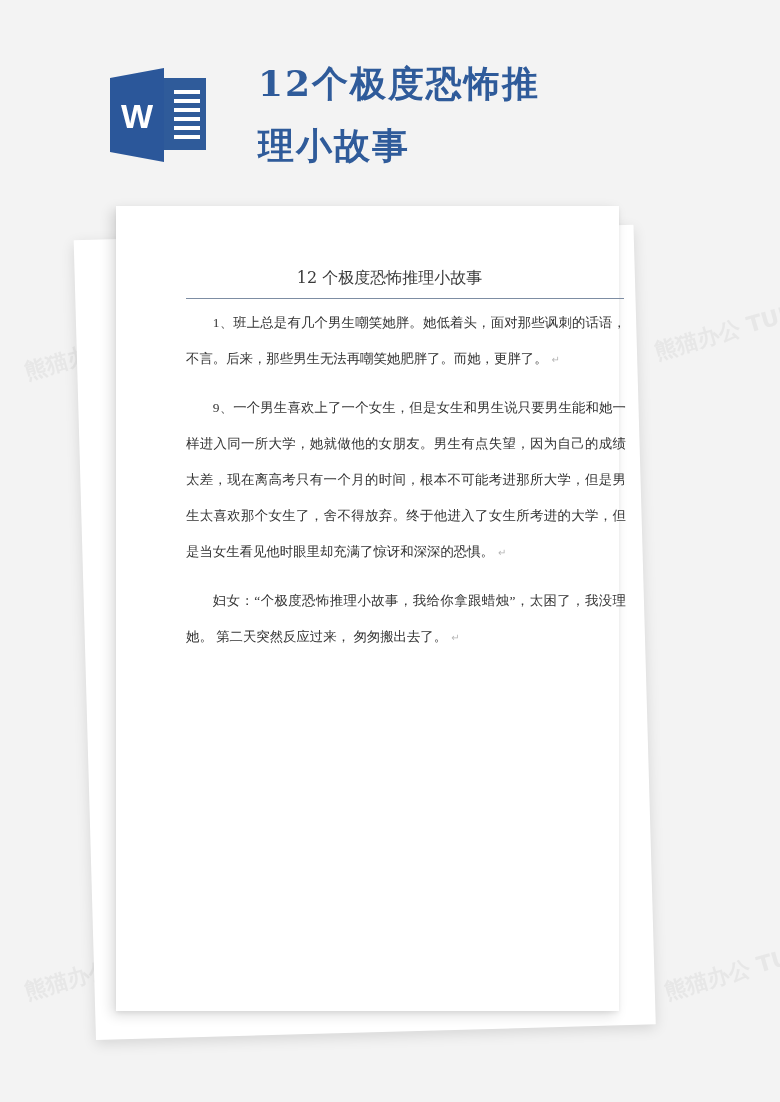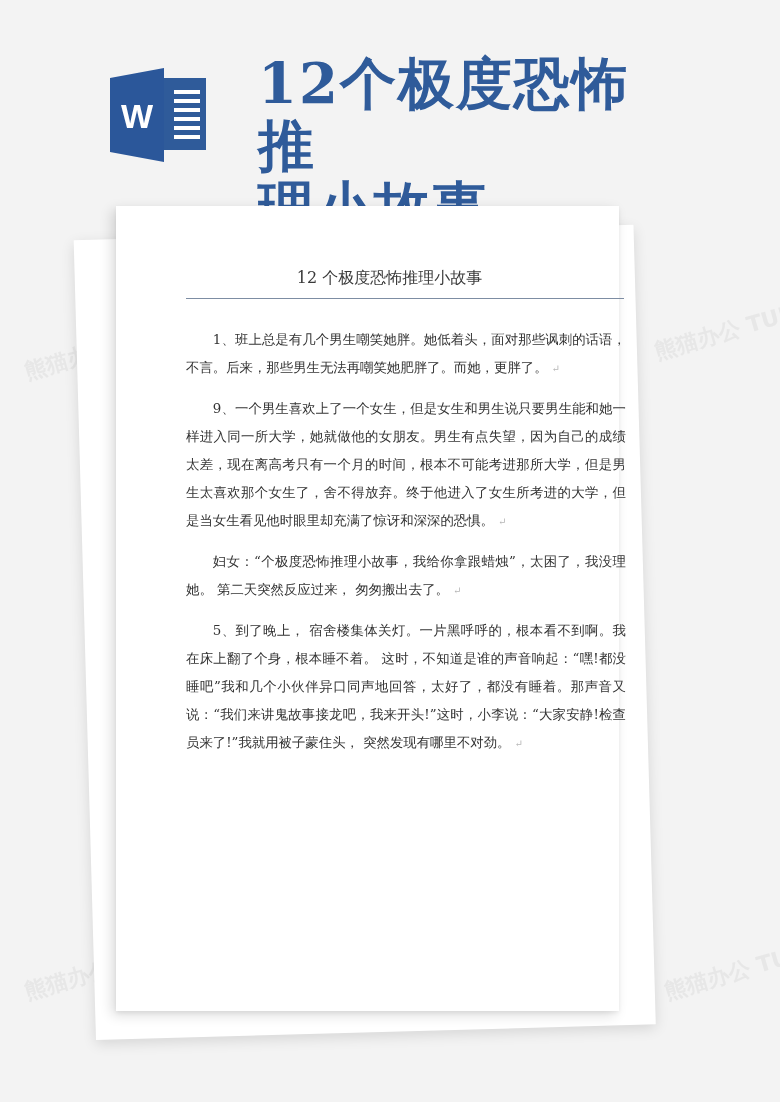--- a/index.html
+++ b/index.html
@@ -7,21 +7,21 @@
       width: 780px; height: 1102px;
       background: #f3f3f3;
       position: relative;
       overflow: hidden;
       font-family: "DejaVu Serif", "Liberation Serif", serif;
     }
     .banner { position: absolute; left: 0; top: 0; width: 780px; height: 200px; }
     .word-logo { position: absolute; left: 108px; top: 68px; width: 102px; height: 94px; }
     .banner-title {
       position: absolute; left: 258px; top: 52px; width: 400px;
-      color: #2f5b9a; font-weight: bold; font-size: 56px; line-height: 62px;
+      color: #2f5b9a; font-weight: bold; font-size: 36px; line-height: 62px;
       letter-spacing: 2px;
       font-family: "DejaVu Serif", "Liberation Serif", serif;
     }
     .sheet-back {
       position: absolute; left: 96px; top: 240px; width: 560px; height: 800px;
       background: #ffffff;
       box-shadow: 0 4px 14px rgba(0,0,0,0.12);
       transform: rotate(-1.6deg);
       transform-origin: left bottom;
     }
@@ -32,23 +32,24 @@
     }
     .doc-heading {
       position: absolute; left: 0; top: 62px; width: 547px;
       text-align: center; color: #3a3a3a; font-size: 16px;
     }
     .doc-rule {
       position: absolute; left: 70px; top: 92px; width: 438px; height: 1px;
       background: #7d8da3;
     }
     .doc-body {
-      position: absolute; left: 70px; top: 120px; width: 440px;
-      color: #333; font-size: 13.4px; line-height: 28px;
+      position: absolute; left: 70px; top: 99px; width: 440px;
+      color: #333; font-size: 13.4px; line-height: 36px;
       text-align: justify;
+      font-family: Liberation Serif, serif;
     }
     .para { margin: 0 0 12px 0; text-indent: 2em; }
     .para .mark { color: #b6b6b6; font-size: 10px; margin-left: 4px; }
     .watermark {
       position: absolute; color: rgba(200,200,200,0.28);
       font-family: "DejaVu Sans", "Liberation Sans", sans-serif;
       font-weight: bold; font-size: 22px; transform: rotate(-16deg);
       white-space: nowrap; pointer-events: none;
     }
   </style>
@@ -82,15 +83,14 @@
 
 <div class="sheet-back"></div>
 
 <div class="sheet-front">
   <div class="doc-heading">12 个极度恐怖推理小故事</div>
   <div class="doc-rule"></div>
   <div class="doc-body">
     <p class="para"><span>1、班上总是有几个男生嘲笑她胖。她低着头，面对那些讽刺的话语，不言。后来，那些男生无法再嘲笑她肥胖了。而她，更胖了。</span><span class="mark">↵</span></p>
     <p class="para"><span>9、一个男生喜欢上了一个女生，但是女生和男生说只要男生能和她一样进入同一所大学，她就做他的女朋友。男生有点失望，因为自己的成绩太差，现在离高考只有一个月的时间，根本不可能考进那所大学，但是男生太喜欢那个女生了，舍不得放弃。终于他进入了女生所考进的大学，但是当女生看见他时眼里却充满了惊讶和深深的恐惧。</span><span class="mark">↵</span></p>
     <p class="para"><span>妇女：“个极度恐怖推理小故事，我给你拿跟蜡烛”，太困了，我没理她。 第二天突然反应过来， 匆匆搬出去了。</span><span class="mark">↵</span></p>
-    <p class="para"><span>5、到了晚上， 宿舍楼集体关灯。一片黑呼呼的，根本看不到啊。我在床上翻了个身，根本睡不着。 这时，不知道是谁的声音响起：“嘿!都没睡吧”我和几个小伙伴异口同声地回答，太好了，都没有睡着。那声音又说：“我们来讲鬼故事接龙吧，我来开头!”这时，小李说：“大家安静!检查员来了!”我就用被子蒙住头， 突然发现有哪里不对劲。</span><span class="mark">↵</span></p>
   </div>
 </div>
 
 </body></html>

